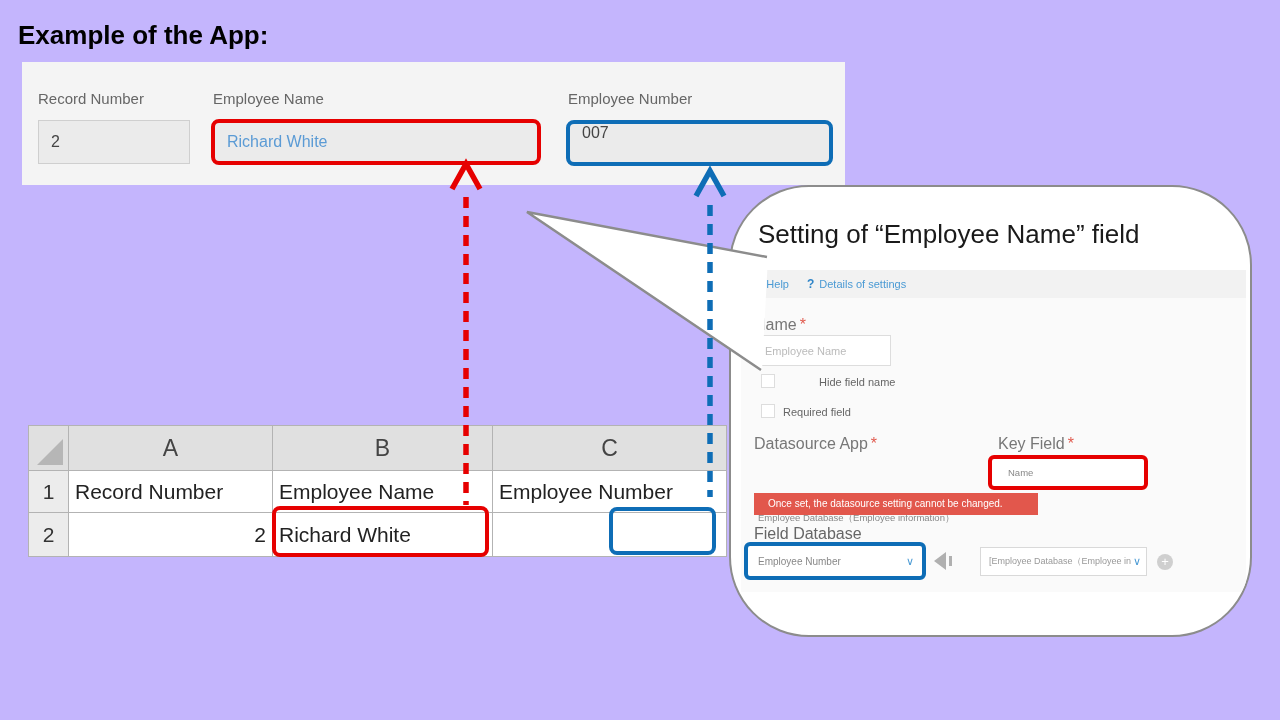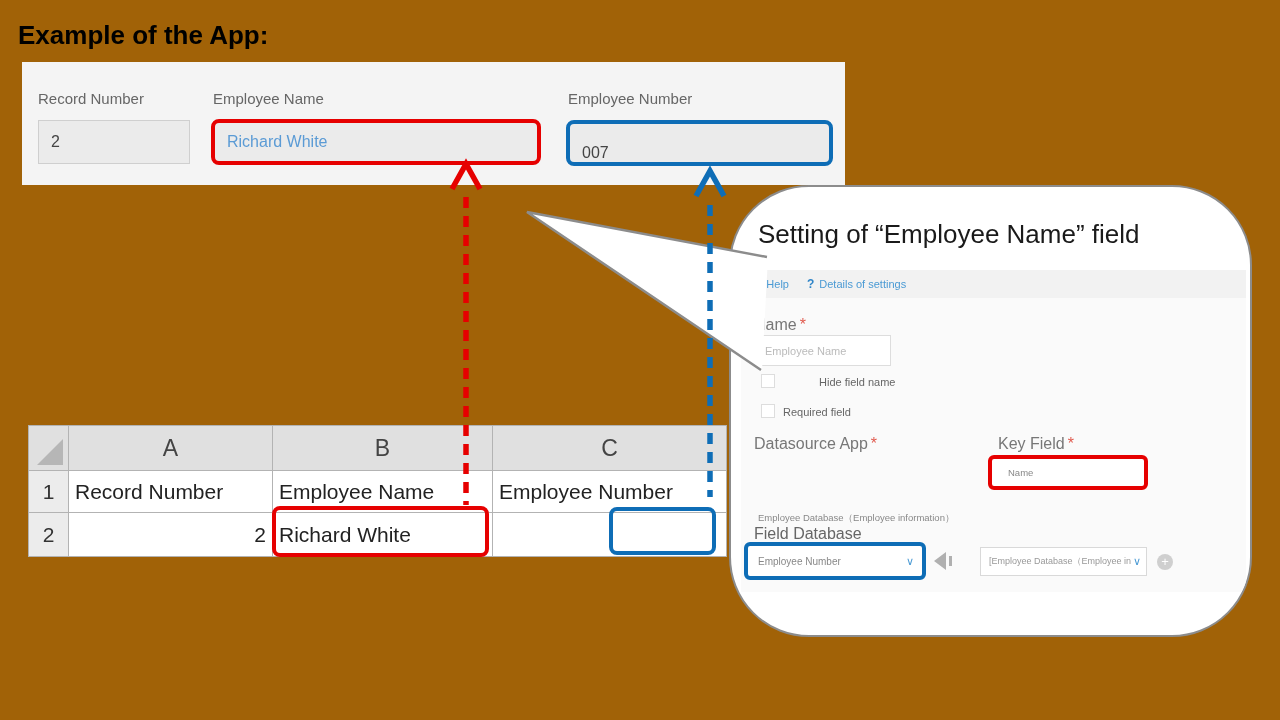--- a/index.html
+++ b/index.html
@@ -1,32 +1,32 @@
 <!DOCTYPE html>
 <html><head>
 <meta charset="utf-8">
 <style>
   * { margin:0; padding:0; box-sizing:border-box; }
   html,body { background:#fff; }
   body { font-family:"Liberation Sans","DejaVu Sans",sans-serif; }
-  #canvas { position:relative; width:1280px; height:720px; background:#a16207; overflow:hidden; }
+  #canvas { position:relative; width:1280px; height:720px; background:#c4b5fd; overflow:hidden; }
   .abs { position:absolute; }
 
   
   .big-heading { font-size:26px; font-weight:bold; color:#000; white-space:nowrap; }
 
   
   .app-panel { left:22px; top:62px; width:823px; height:123px; background:#f4f4f4; }
   .app-label { position:absolute; top:28px; font-size:15px; color:#666; white-space:nowrap; }
   .app-field { position:absolute; top:58px; height:44px; background:#ebebeb; border:1px solid #cfcfcf;
                font-size:16px; color:#444; line-height:42px; padding-left:12px; }
   .hl-red-field { position:absolute; background:#ebebeb; border:4px solid #e60000; border-radius:8px;
                   font-size:16px; padding-left:12px; display:flex; align-items:center; }
   .hl-blue-field { position:absolute; background:#ebebeb; border:4px solid #0e6db6; border-radius:8px;
-                   font-size:16px; color:#444; display:flex; align-items:flex-end; padding-left:12px; }
+                   font-size:16px; color:#444; display:flex; align-items:flex-start; padding-left:12px; }
 
   
   .xl-table { left:28px; top:425px; border-top:1px solid #b3b3b3; border-left:1px solid #b3b3b3; }
   .xrow { display:flex; }
   .xcell { border-right:1px solid #b3b3b3; border-bottom:1px solid #b3b3b3; overflow:hidden; }
   .xhead { background:#e0e0e0; color:#444; font-size:23px; display:flex; align-items:center; justify-content:center; }
   .xnum  { background:#ececec; color:#333; font-size:21px; display:flex; align-items:center; justify-content:center; }
   .xdata { background:#fff; color:#222; font-size:21px; display:flex; align-items:center; padding:0 6px; white-space:nowrap; }
   .xdata.right { justify-content:flex-end; }
   .corner-tri { position:absolute; right:5px; bottom:5px; width:0; height:0;
@@ -158,20 +158,21 @@
       <div class="flabel" style="left:257px; top:137px;">
         <span>Key Field</span><span class="star">*</span>
       </div>
 
       <div class="ds-value" style="left:17px; top:166px;margin-top:48px;">Employee Database（Employee information）</div>
 
       <div class="keyfield-box">
         <span>Name</span>
       </div>
 
+      <div class="warn">Once set, the datasource setting cannot be changed.</div>
 
       <div class="flabel" style="left:13px; top:227px; color:#666;">Field Database</div>
 
       <div class="dd-bluebox">
         <span class="dd-text">Employee Number</span>
         <span class="chev">∨</span>
       </div>
 
       <div class="map-arrow">
         <div class="tri"></div>

